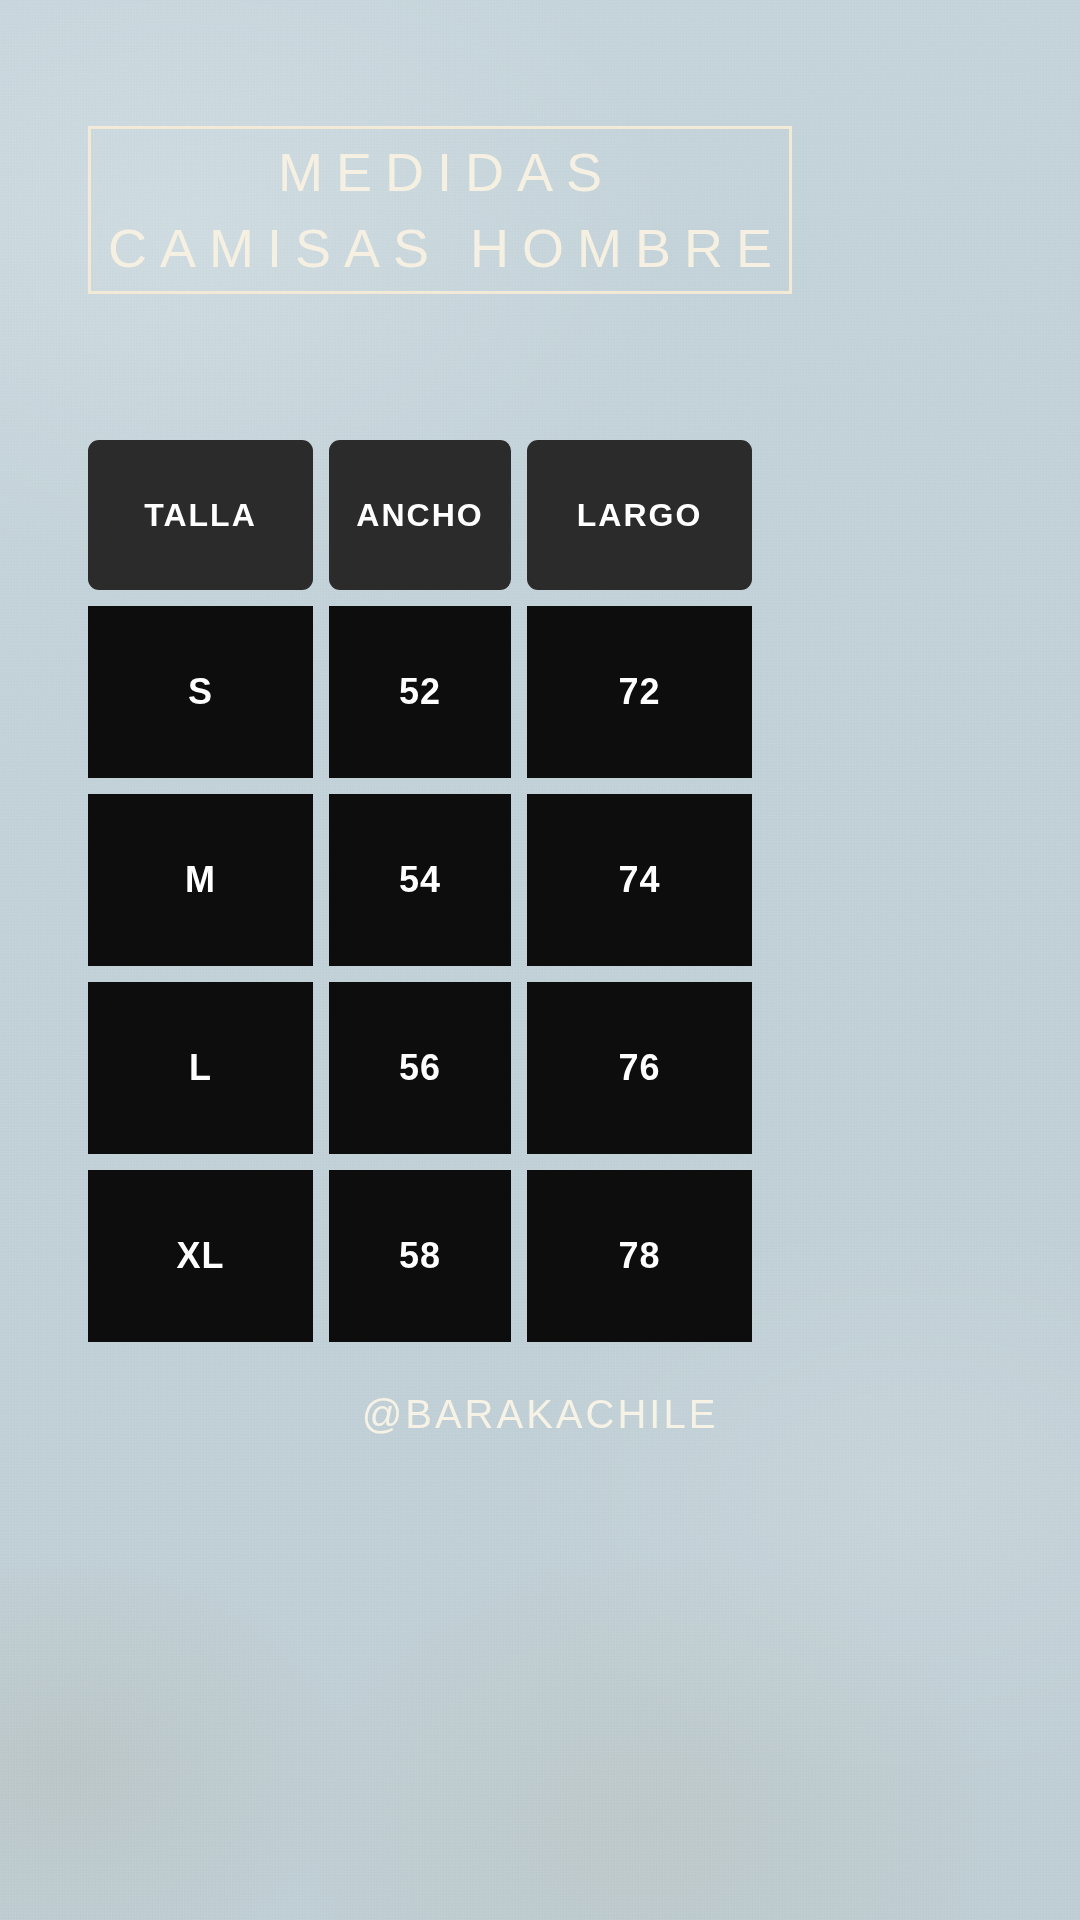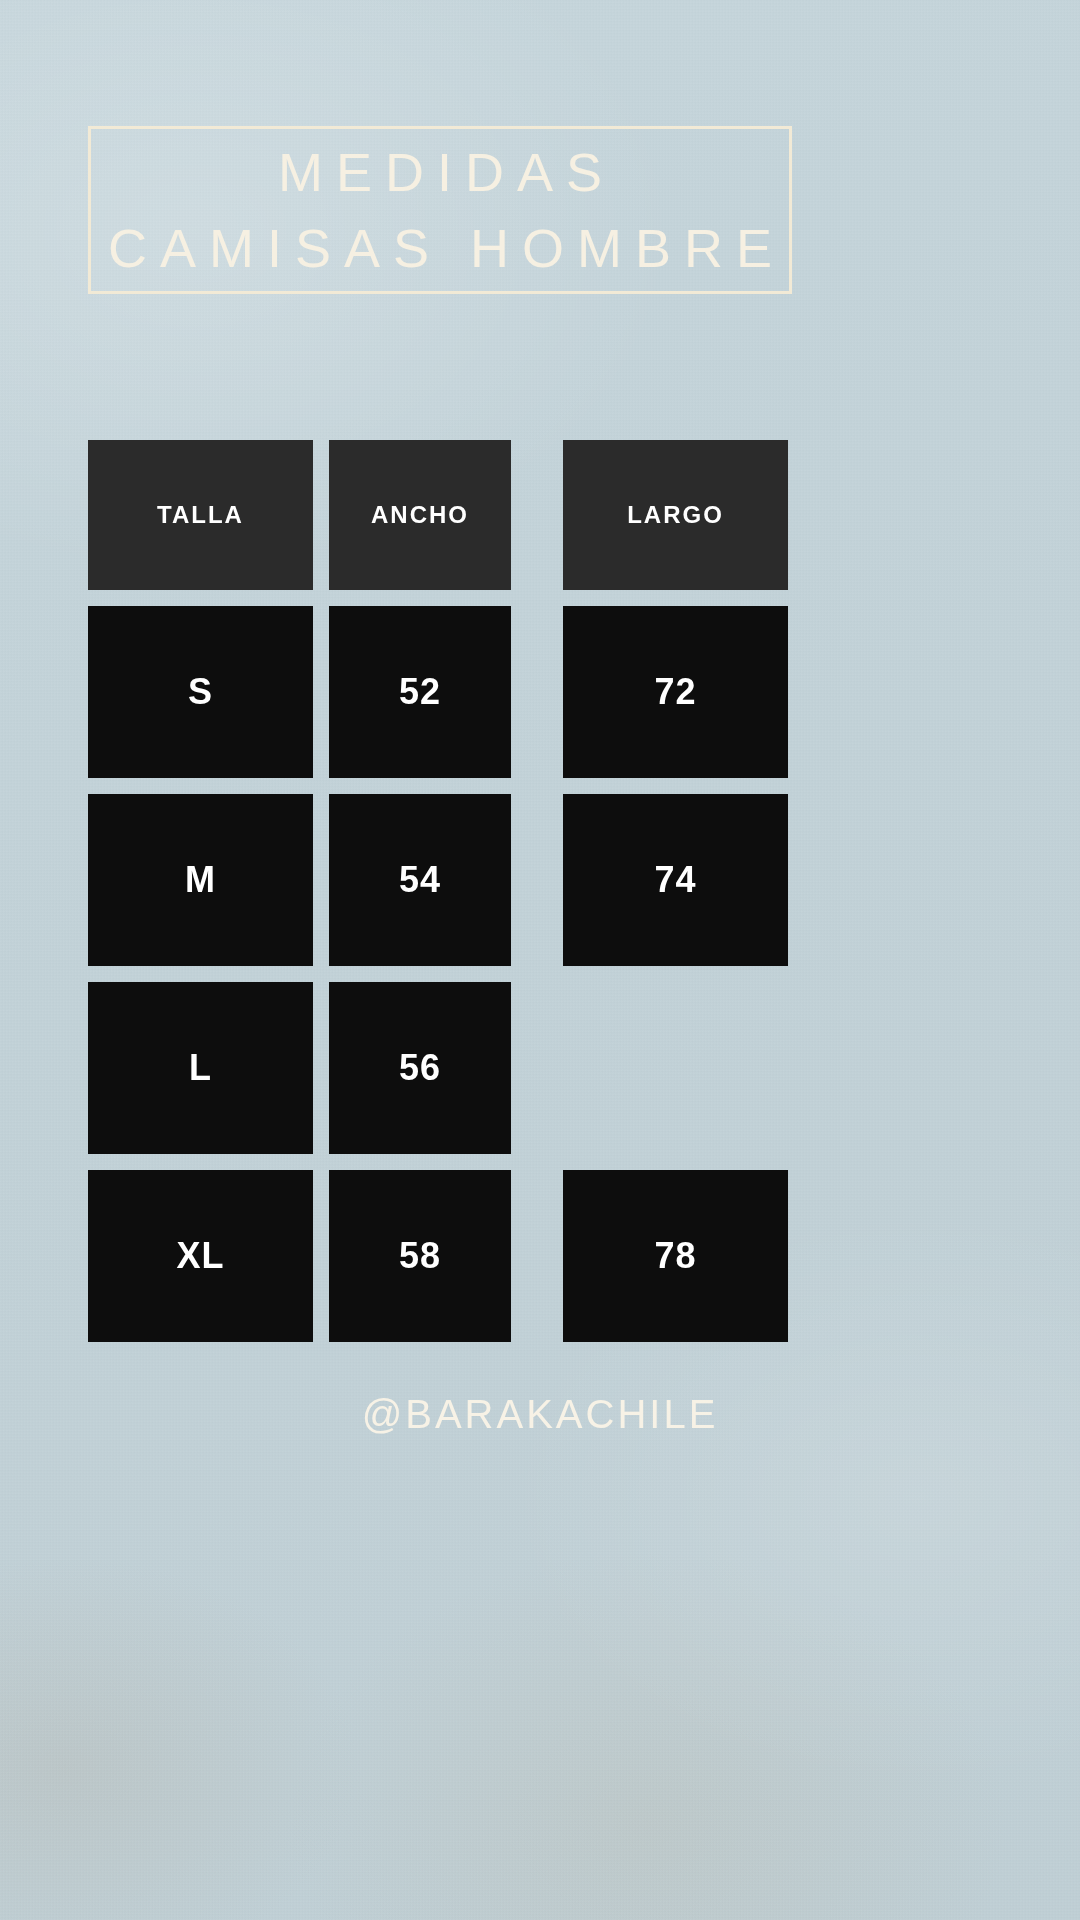--- a/index.html
+++ b/index.html
@@ -81,27 +81,28 @@
   .cell {
     box-sizing: border-box;
     display: flex;
     align-items: center;
     justify-content: center;
     color: #ffffff;
     font-weight: bold;
   }
   .cell.c0 { width: 225px; }
   .cell.c1 { width: 182px; }
-  .cell.c2 { width: 225px; margin-left: 36px; }
+  .cell.c2 { width: 225px; }
 
   .header-row .cell {
     height: 150px;
     background: #2b2b2b;
-    font-size: 24px;
+    font-size: 32px;
     letter-spacing: 2px;
+    border-radius: 11px;
   }
   .data-row .cell {
     height: 172px;
     background: #0d0d0d;
     font-size: 36px;
     letter-spacing: 1px;
   }
 
   
   .handle {
@@ -143,20 +144,21 @@
 
     <div class="row data-row">
       <div class="cell c0">M</div>
       <div class="cell c1">54</div>
       <div class="cell c2">74</div>
     </div>
 
     <div class="row data-row">
       <div class="cell c0">L</div>
       <div class="cell c1">56</div>
+      <div class="cell c2">76</div>
     </div>
 
     <div class="row data-row">
       <div class="cell c0">XL</div>
       <div class="cell c1">58</div>
       <div class="cell c2">78</div>
     </div>
 
   </div>
 

